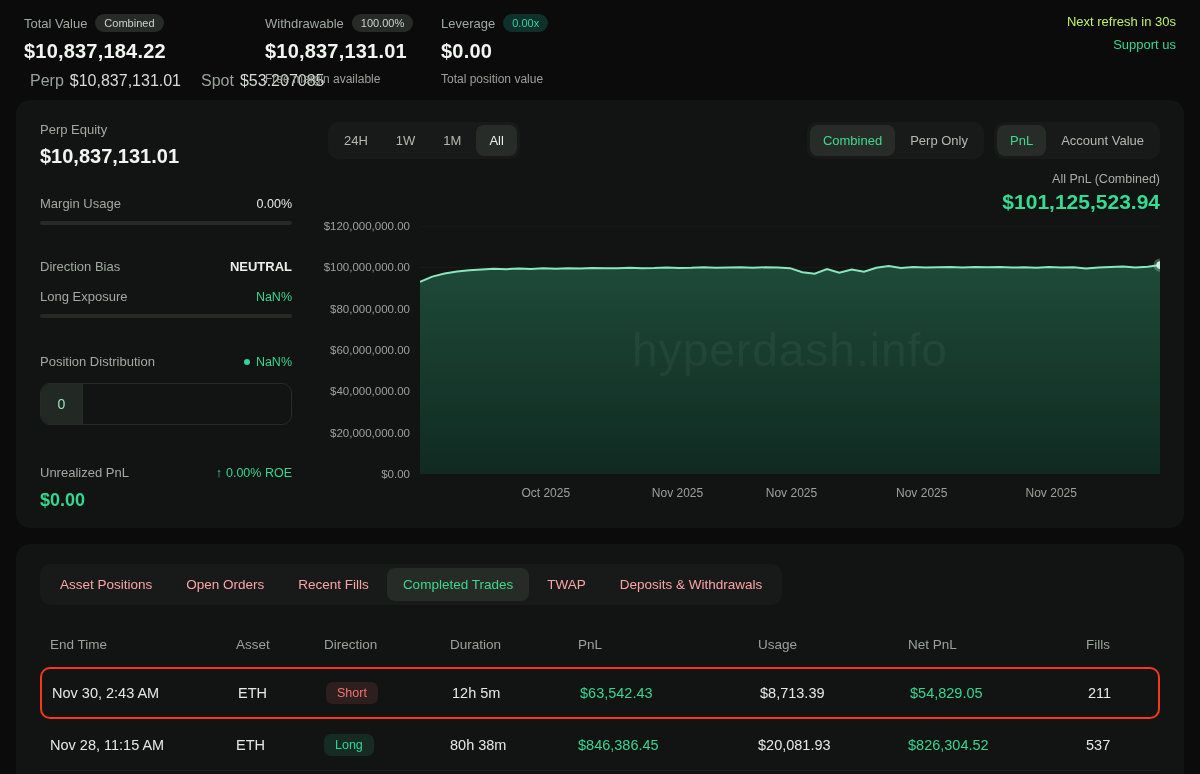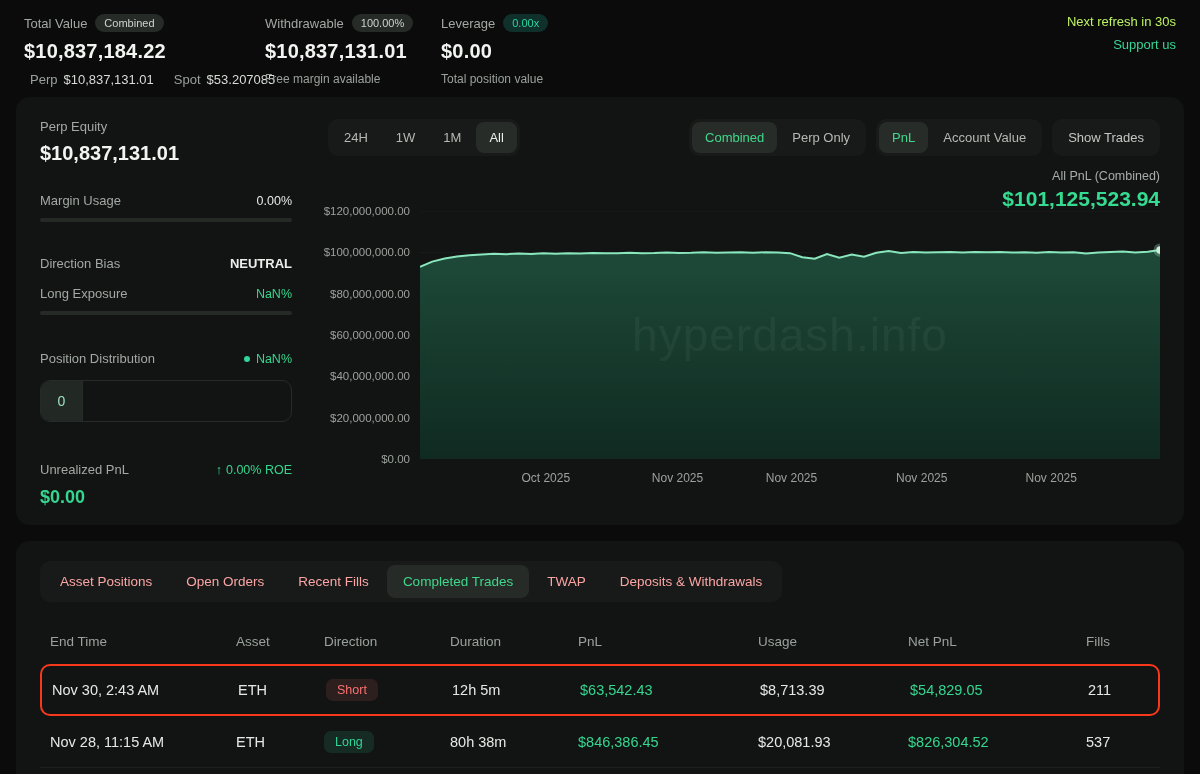--- a/index.html
+++ b/index.html
@@ -17,21 +17,21 @@
   .hcol2 { width: 176px; }
   .hcol3 { width: 200px; }
   .label-row { display: flex; align-items: center; gap: 8px; }
   .lbl { color: #a2a8a3; font-size: 13px; }
   .badge {
     background: #272b28; color: #ced2ce; font-size: 11px;
     padding: 3px 9px; border-radius: 10px; white-space: nowrap;
   }
   .badge.teal { background: #0f302b; color: #2ed3a0; }
   .big { color: #f2f4f2; font-size: 20px; font-weight: 700; margin-top: 8px; letter-spacing: .2px; }
-  .sub-row { display: flex; align-items: center; gap: 6px; margin-top: 9px; font-size: 13px; }
+  .sub-row { display: flex; align-items: center; gap: 6px; margin-top: 9px; font-size: 16px; }
   .dot { width: 6px; height: 6px; border-radius: 50%; display: inline-block; }
   .dot.green { background: #34d399; }
   .dot.blue { background: #5aa2f7; margin-left: 8px; }
   .sub-lbl { color: #9aa19c; }
   .sub-val { color: #d8dbd8; }
   .hsub { color: #9aa19c; font-size: 12px; margin-top: 9px; }
   .topbar-right { margin-left: auto; text-align: right; }
   .refresh { color: #bef264; font-size: 13px; }
   .support { color: #36d694; font-size: 13px; margin-top: 8px; display: inline-block; text-decoration: none; cursor: pointer; }
 
@@ -70,21 +70,21 @@
   .seg-btn.active { background: #272c28; color: #edefed; }
   .seg-btn.active-green { background: #272c28; color: #42d88c; }
   .pill-btn {
     background: #171a18; border: none; border-radius: 10px; padding: 11px 16px;
     color: #c3c7c3; font-size: 13px; cursor: pointer;
     font-family: "Liberation Sans", "DejaVu Sans", sans-serif; white-space: nowrap;
   }
   .summary { text-align: right; margin-top: 13px; }
   .summary-label { color: #a7ada8; font-size: 12.5px; }
   .summary-value { color: #35db90; font-size: 21px; font-weight: 700; margin-top: 4px; }
-  .chart-wrap { display: flex; margin-top: 0; }
+  .chart-wrap { display: flex; margin-top: 12px; }
   .y-axis { position: relative; width: 92px; height: 248px; flex: none; }
   .y-tick { position: absolute; right: 10px; transform: translateY(-50%); color: #9ba19d; font-size: 11.5px; white-space: nowrap; }
   .plot { position: relative; flex: 1; height: 248px; }
   .plot svg { position: absolute; inset: 0; width: 100%; height: 100%; display: block; }
   .watermark {
     position: absolute; inset: 0; display: grid; place-items: center;
     font-size: 46px; color: rgba(220,230,225,0.055); letter-spacing: 1px;
     pointer-events: none; user-select: none;
   }
   .x-axis { position: relative; height: 30px; margin-left: 92px; }
@@ -212,21 +212,20 @@
           </div>
         <div class="controls-right">
           <div class="btn-group" id="mode-group">
               <button class="seg-btn active-green">Combined</button>
               <button class="seg-btn">Perp Only</button>
             </div>
           <div class="btn-group" id="metric-group">
               <button class="seg-btn active-green">PnL</button>
               <button class="seg-btn">Account Value</button>
             </div>
-          <button class="pill-btn">Show Trades</button>
         </div>
       </div>
 
       <div class="summary">
         <div class="summary-label">All PnL (Combined)</div>
         <div class="summary-value">$101,125,523.94</div>
       </div>
 
       <div class="chart-wrap">
         <div class="y-axis" id="y-axis">

